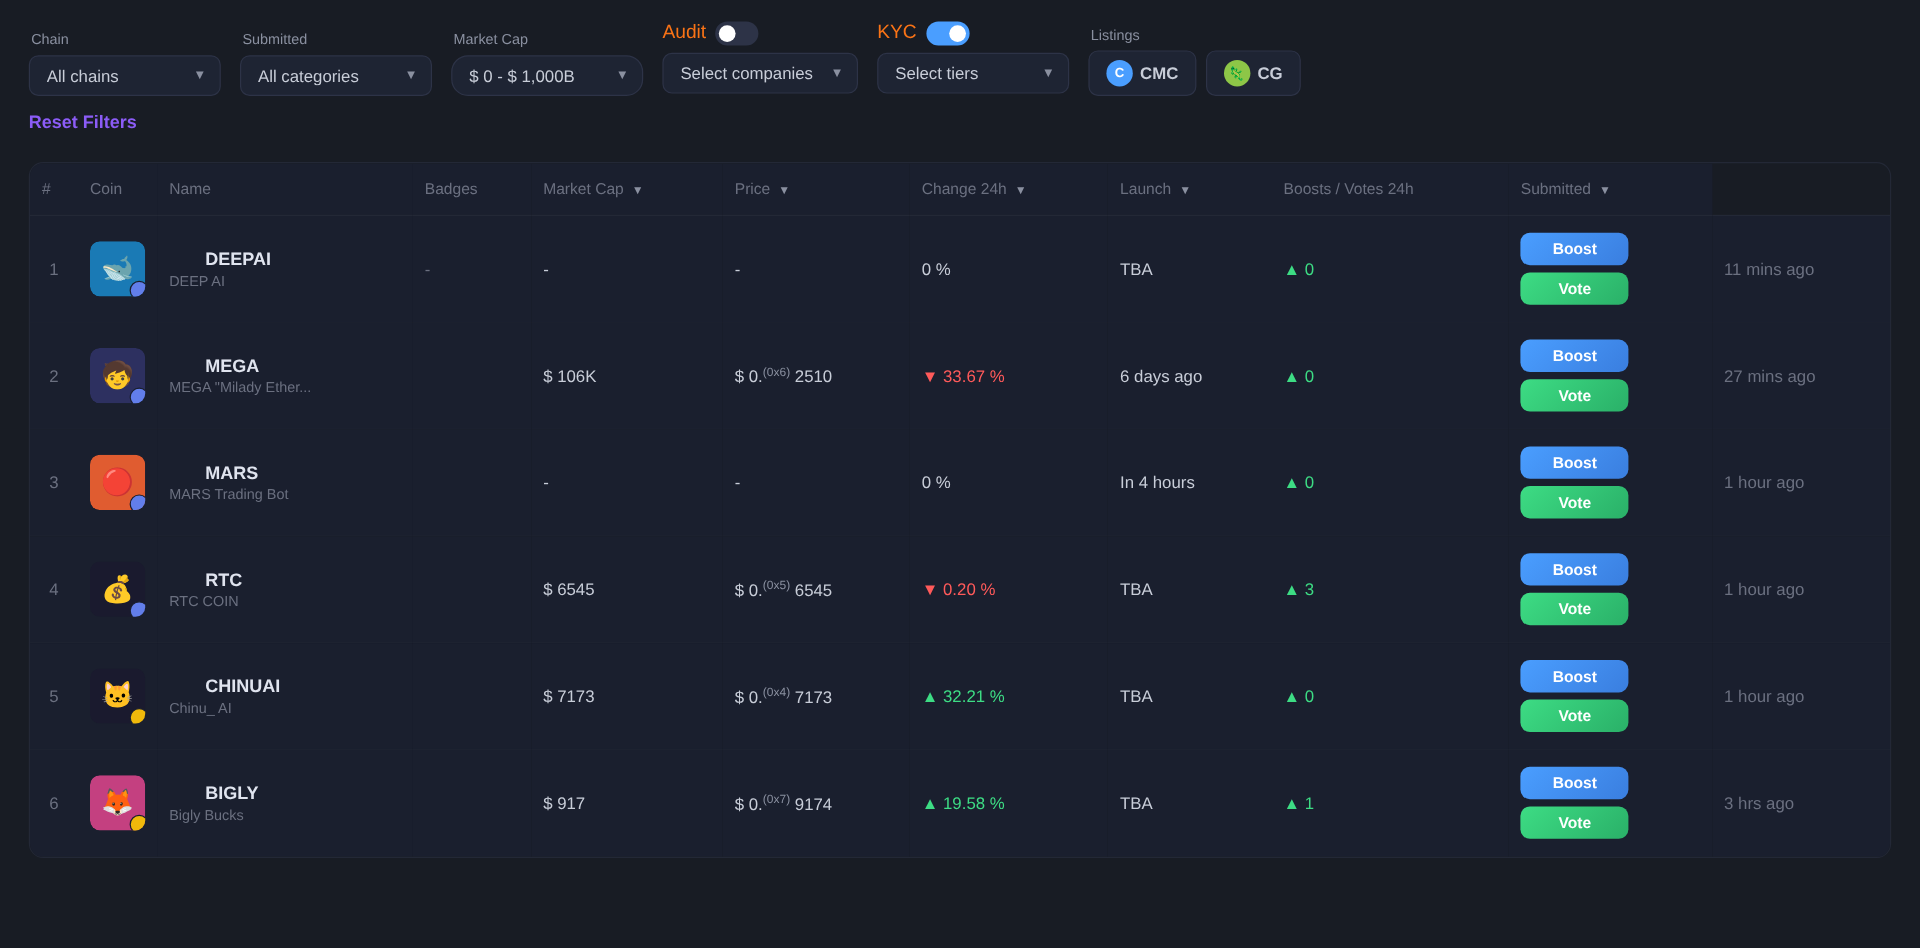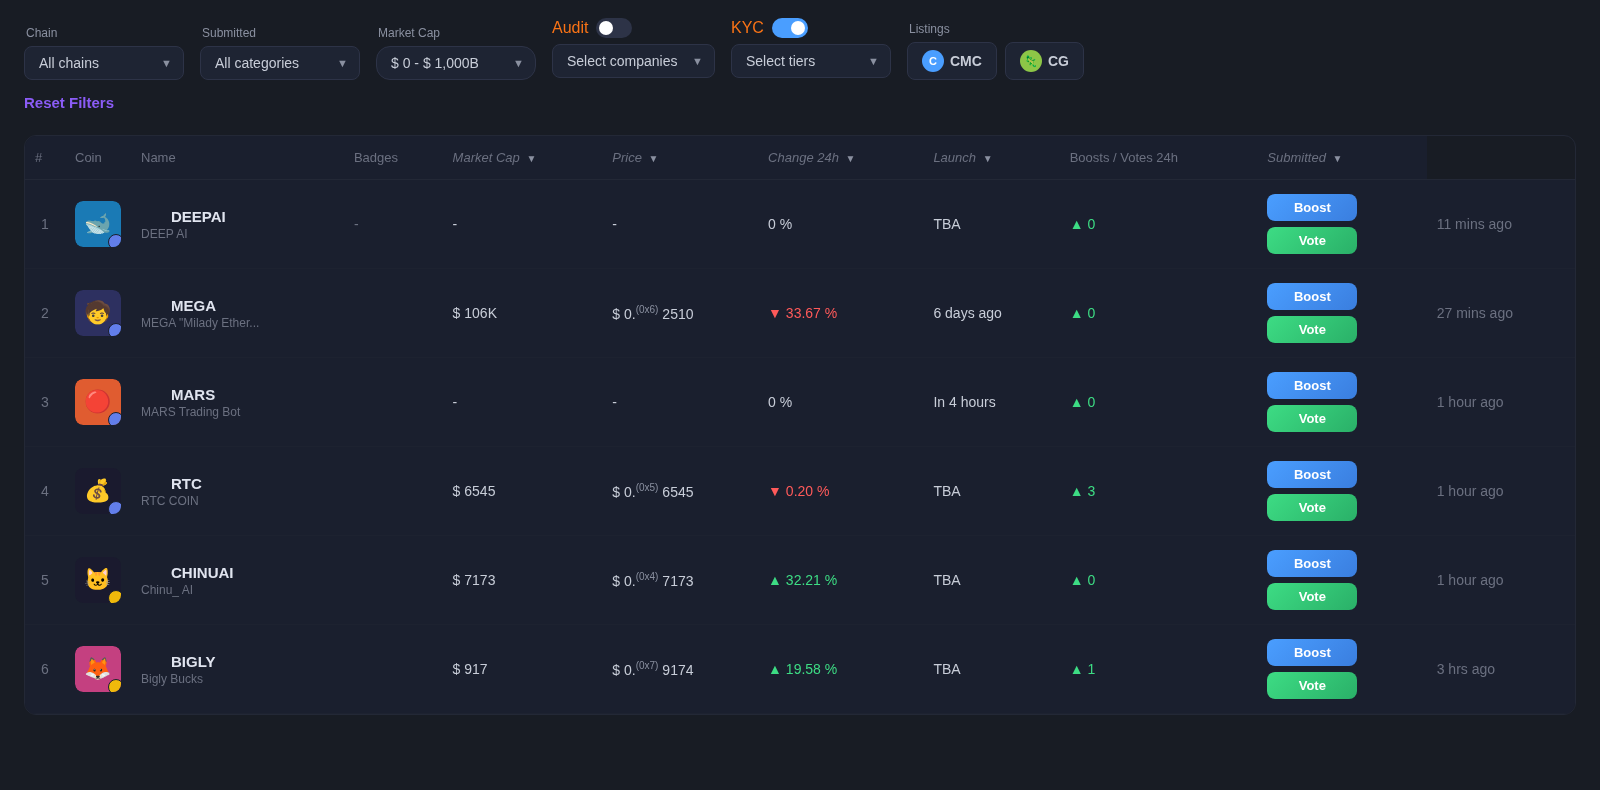--- a/index.html
+++ b/index.html
@@ -170,21 +170,20 @@
     thead th {
       padding: 14px 10px;
       text-align: left;
       font-size: 13px;
       color: #6b7080;
       font-weight: 500;
       white-space: nowrap;
     }
     thead th.sortable {
       cursor: pointer;
-      font-style: italic;
     }
     thead th .sort-arrow {
       font-size: 10px;
       margin-left: 3px;
       color: #8a90a0;
     }
     tbody tr {
       background: #1a1f2e;
       border-bottom: 1px solid #20253299;
       transition: background 0.15s;

